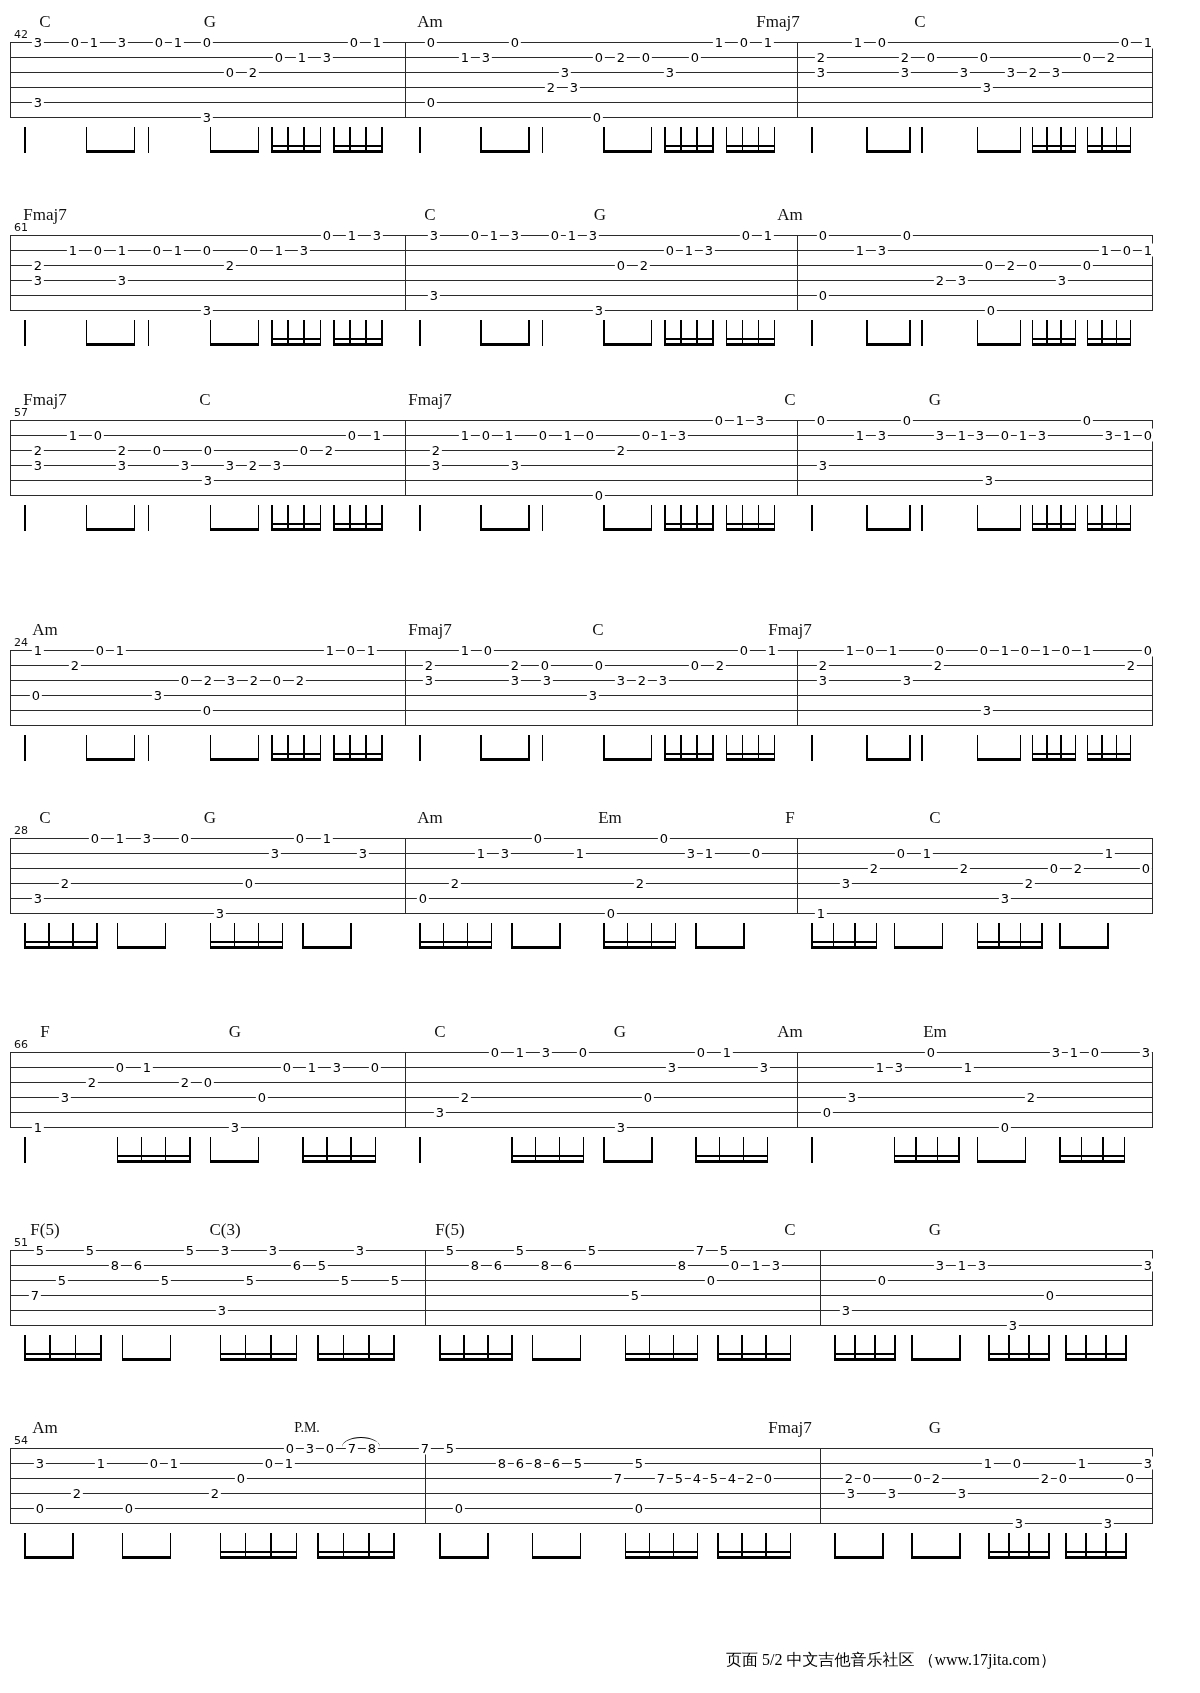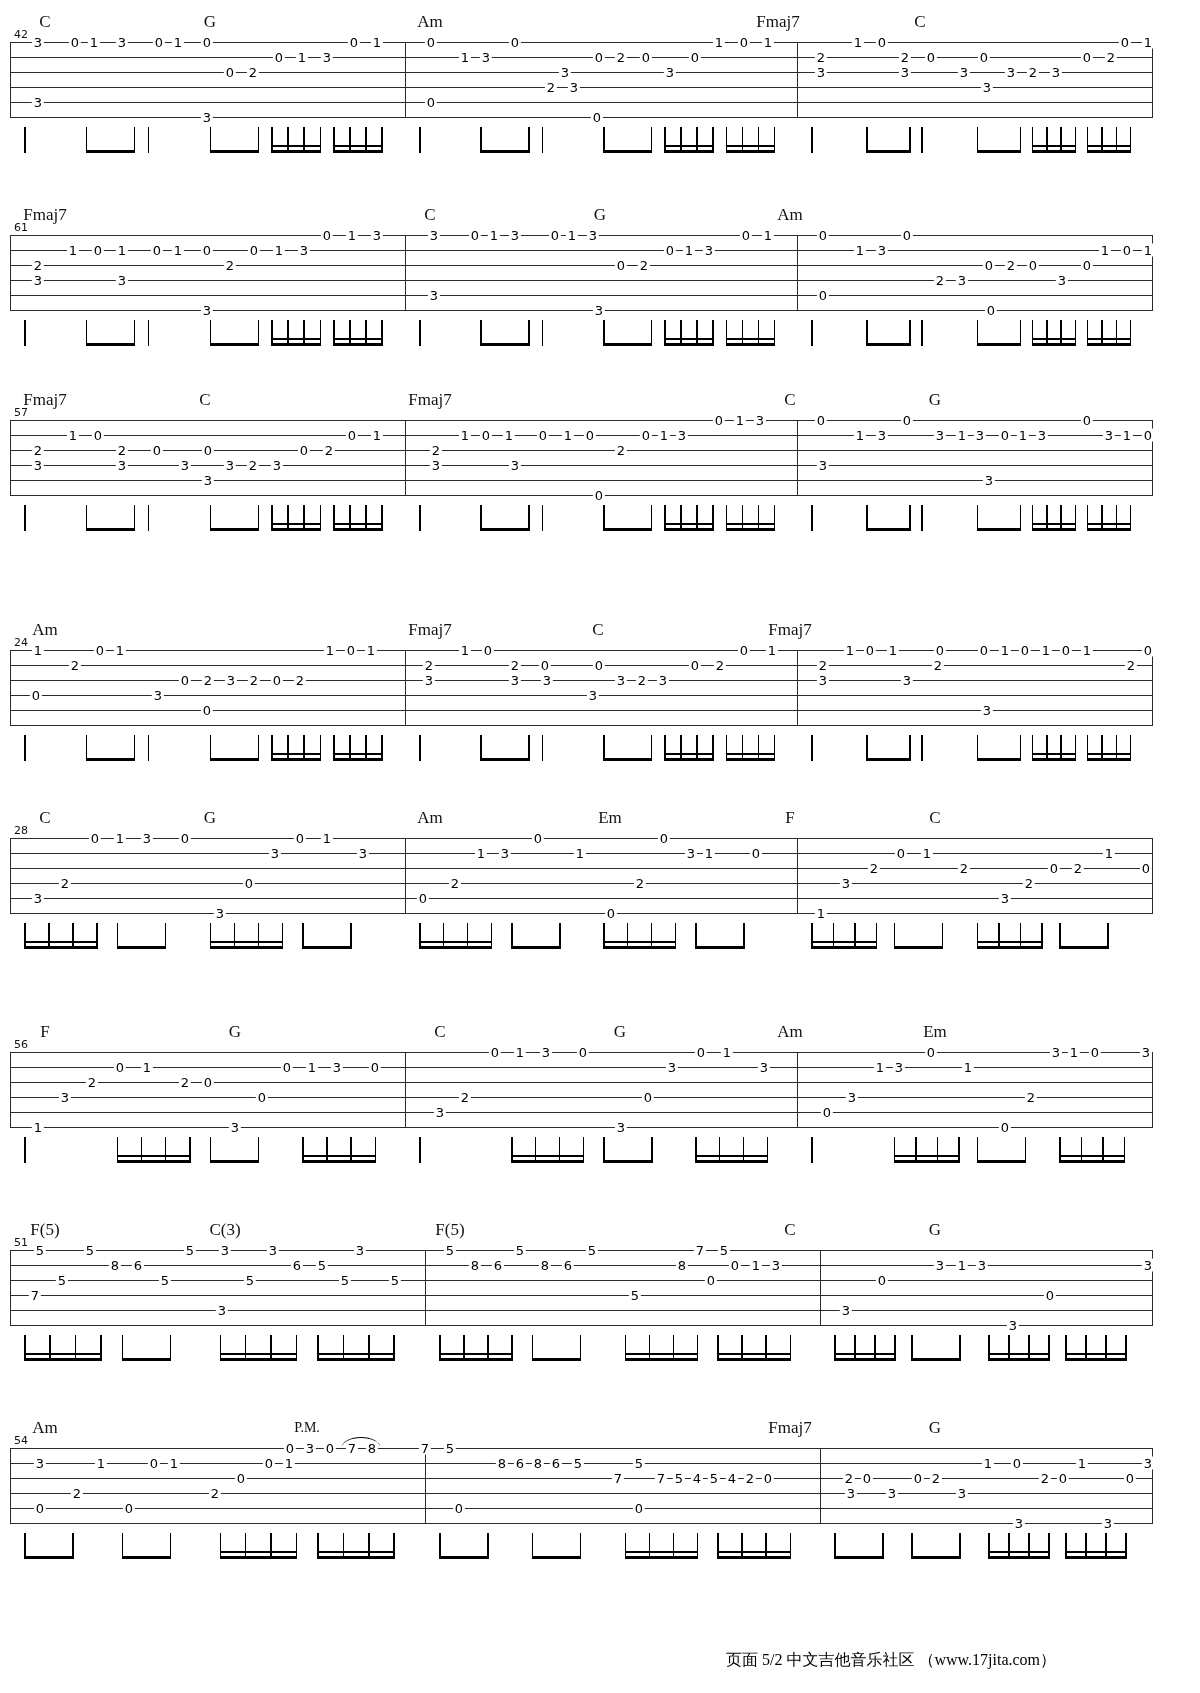--- a/index.html
+++ b/index.html
@@ -637,21 +637,21 @@
     <div class="string-line" style="left: 10px; width: 1142px; top: 1052px;"></div>
     <div class="string-line" style="left: 10px; width: 1142px; top: 1067px;"></div>
     <div class="string-line" style="left: 10px; width: 1142px; top: 1082px;"></div>
     <div class="string-line" style="left: 10px; width: 1142px; top: 1097px;"></div>
     <div class="string-line" style="left: 10px; width: 1142px; top: 1112px;"></div>
     <div class="string-line" style="left: 10px; width: 1142px; top: 1127px;"></div>
     <div class="barline" style="left: 10px; top: 1052px; height: 76px;"></div>
     <div class="barline" style="left: 405px; top: 1052px; height: 76px;"></div>
     <div class="barline" style="left: 797px; top: 1052px; height: 76px;"></div>
     <div class="barline" style="left: 1152px; top: 1052px; height: 76px;"></div>
-    <div class="measure-number" style="left: 14px; top: 1038px;">56</div>
+    <div class="measure-number" style="left: 14px; top: 1038px;">66</div>
     <div class="chord-label" style="left: 45px; top: 1022px;">F</div>
     <div class="chord-label" style="left: 235px; top: 1022px;">G</div>
     <div class="chord-label" style="left: 440px; top: 1022px;">C</div>
     <div class="chord-label" style="left: 620px; top: 1022px;">G</div>
     <div class="chord-label" style="left: 790px; top: 1022px;">Am</div>
     <div class="chord-label" style="left: 935px; top: 1022px;">Em</div>
     <div class="tab-note" style="left: 120px; top: 1067px;">0</div>
     <div class="tab-note" style="left: 147px; top: 1067px;">1</div>
     <div class="tab-note" style="left: 287px; top: 1067px;">0</div>
     <div class="tab-note" style="left: 312px; top: 1067px;">1</div>

